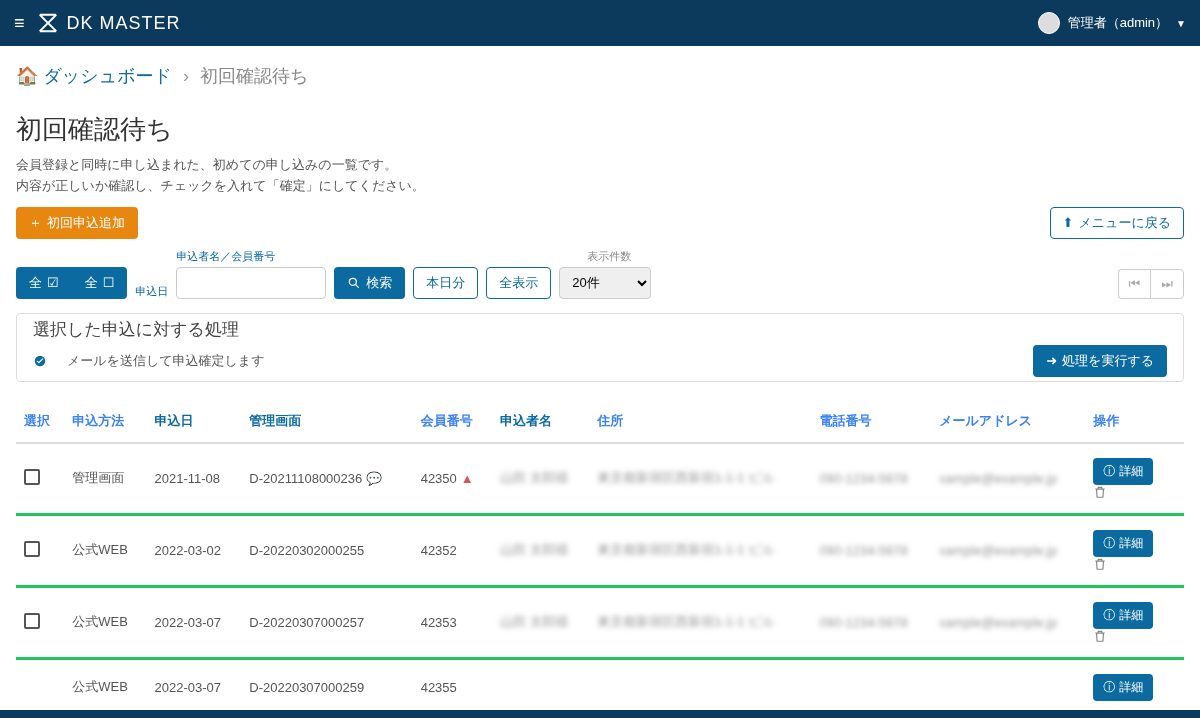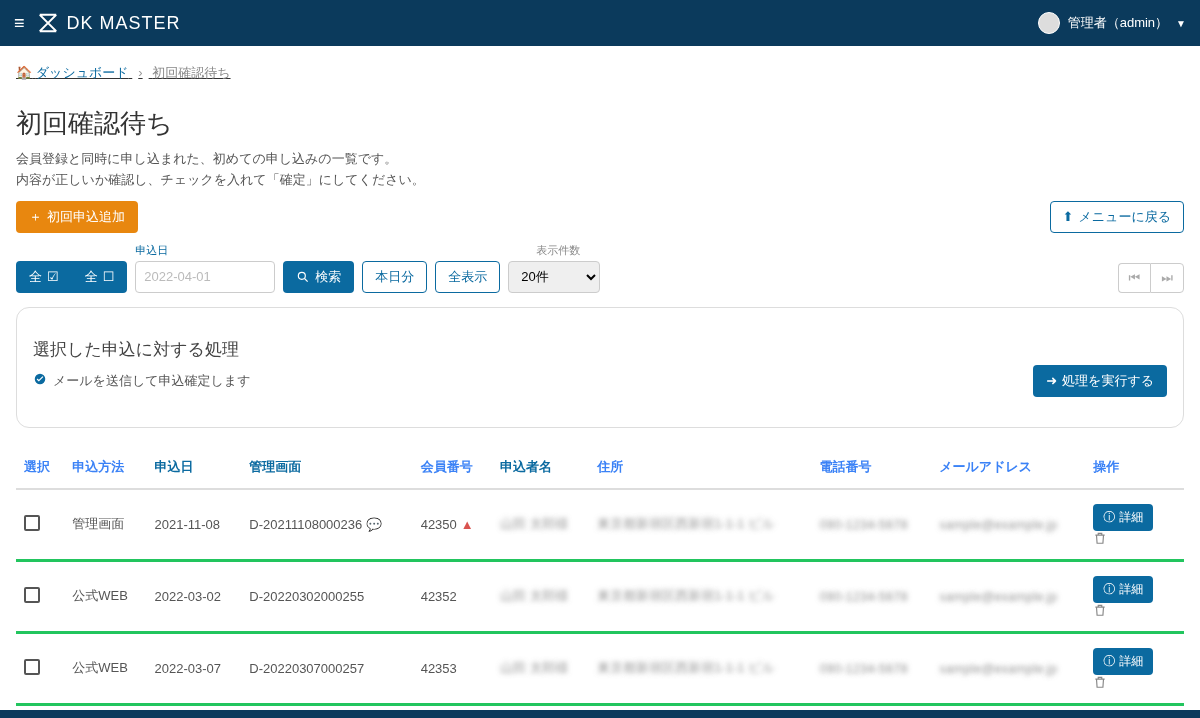--- a/index.html
+++ b/index.html
@@ -7,21 +7,21 @@
 .topbar { background: #0b3a5c; color: #fff; height: 46px; display: flex; align-items: center; padding: 0 14px; justify-content: space-between; }
 .topbar-left { display: flex; align-items: center; gap: 12px; }
 .hamburger { color: #fff; font-size: 18px; cursor: pointer; }
 .logo { display: flex; align-items: center; gap: 8px; font-size: 18px; font-weight: 500; letter-spacing: 1px; }
 .logo-icon { width: 22px; height: 22px; }
 .topbar-right { display: flex; align-items: center; gap: 8px; cursor: pointer; font-size: 13px; }
 .avatar { width: 22px; height: 22px; border-radius: 50%; background: #ddd; border: 1px solid #fff; }
 .caret-down { font-size: 10px; }
 
 .content { padding: 10px 16px 20px; }
-.crumb { background: #fff; padding: 8px 0; border-bottom: 0; font-size: 13px; text-decoration: underline; }
+.crumb { background: #fff; padding: 8px 0; border-bottom: 0; font-size: 18px; }
 .crumb a { color: #0b6aa0; text-decoration: none; }
 .crumb .sep { margin: 0 6px; color: #999; }
 .crumb .cur { color: #888; }
 
 .page-title { font-size: 26px; font-weight: 400; margin: 16px 0 8px; color: #333; }
 .page-desc { color: #555; font-size: 13px; line-height: 1.6; margin-bottom: 10px; }
 
 .toolbar-row { display: flex; justify-content: space-between; align-items: flex-start; margin-bottom: 10px; }
 .btn { display: inline-flex; align-items: center; gap: 5px; padding: 6px 12px; border-radius: 4px; border: 1px solid transparent; font-size: 13px; cursor: pointer; background: #fff; }
 .btn-warning { background: #e8870f; color: #fff; }
@@ -36,25 +36,25 @@
 input.form::placeholder { color: #bbb; }
 .btn-group { display: flex; }
 .btn-group .btn { border-radius: 0; }
 .btn-group .btn:first-child { border-radius: 4px 0 0 4px; }
 .btn-group .btn:last-child { border-radius: 0 4px 4px 0; }
 .pager-ctrl { margin-left: auto; display: flex; gap: 0; }
 .pager-ctrl .btn { border: 1px solid #ccc; color: #aaa; padding: 6px 10px; }
 .pager-ctrl .btn:first-child { border-radius: 4px 0 0 4px; border-right: none; }
 .pager-ctrl .btn:last-child { border-radius: 0 4px 4px 0; }
 
-.action-box { border: 1px solid #ddd; border-radius: 13px; padding: 30px 16px; margin-bottom: 18px; }
+.action-box { border: 1px solid #ddd; border-radius: 4px; padding: 4px 16px; margin-bottom: 18px; }
 .action-box h3 { font-size: 17px; font-weight: 500; color: #444; margin-bottom: 4px; }
 .action-box .sub { font-size: 12px; color: #888; margin-bottom: 12px; }
 .action-box .opt-row { display: flex; align-items: center; justify-content: space-between; }
-.opt-left { display: flex; align-items: flex-start; gap: 6px; color: #555; }
+.opt-left { display: flex; align-items: center; gap: 20px; color: #555; }
 
 table.data { width: 100%; border-collapse: collapse; }
 table.data th { text-align: left; padding: 12px 8px; border-bottom: 2px solid #ddd; font-size: 13px; font-weight: 600; color: #3b82f6; }
 table.data th.sortable { color: #0b6aa0; cursor: pointer; }
 table.data td { padding: 14px 8px; border-bottom: 3px solid #22c55e; font-size: 13px; color: #555; vertical-align: middle; margin-top: 19px; }
 .chk { width: 16px; height: 16px; border: 2px solid #555; border-radius: 2px; display: inline-block; }
 .blur { color: transparent; text-shadow: 0 0 5px rgba(100,100,100,0.7); user-select: none; }
 .warn-tri { color: #d9534f; margin-left: 4px; }
 .comment-ic { color: #0b6aa0; margin-left: 4px; }
 .btn-detail { background: #0b6aa0; color: #fff; padding: 5px 10px; border-radius: 4px; font-size: 12px; display: inline-flex; align-items: center; gap: 4px; }
@@ -109,21 +109,24 @@
     </button>
   </div>
 
   <div class="filter-row">
     <div class="btn-group">
       <button class="btn btn-primary"><span>全</span> ☑</button>
       <button class="btn btn-primary"><span>全</span> ☐</button>
     </div>
     <div class="filter-group">
       <label class="filter-label">申込日</label>
-      <input class="form" type="text" style="width: 140px;" placeholder="2022-04-01">
+    </div>
+    <div class="filter-group">
+      <label class="filter-label">申込者名／会員番号</label>
+      <input class="form" type="text" style="width: 150px;">
     </div>
     <button class="btn btn-primary">
       <svg class="ico" viewBox="0 0 24 24">
           <circle cx="10" cy="10" r="6" stroke="#fff" stroke-width="2" fill="none"></circle>
           <line x1="15" y1="15" x2="20" y2="20" stroke="#fff" stroke-width="2"></line>
         </svg>
       <span>検索</span>
     </button>
     <button class="btn btn-outline-primary">本日分</button>
     <button class="btn btn-outline-primary">全表示</button>

